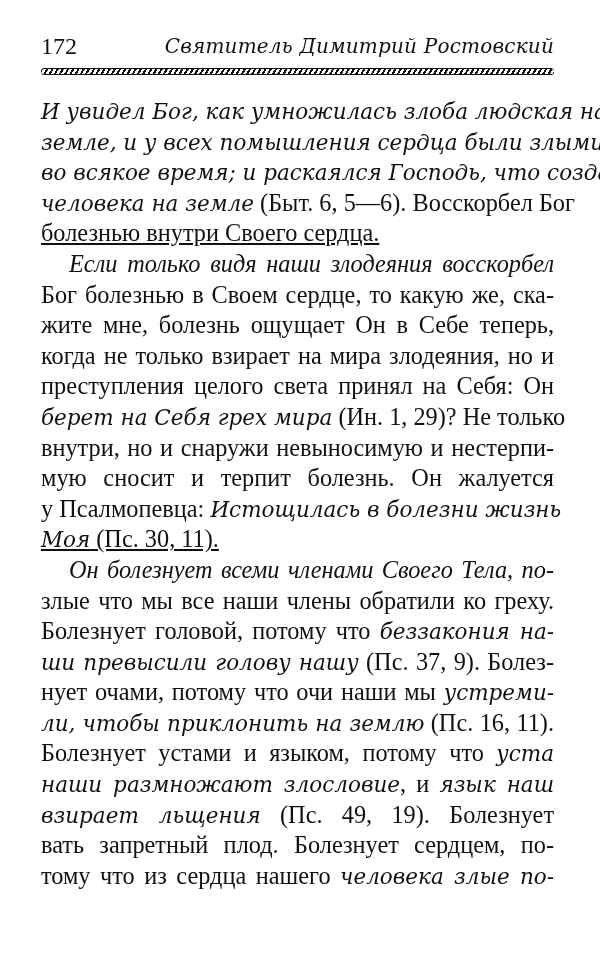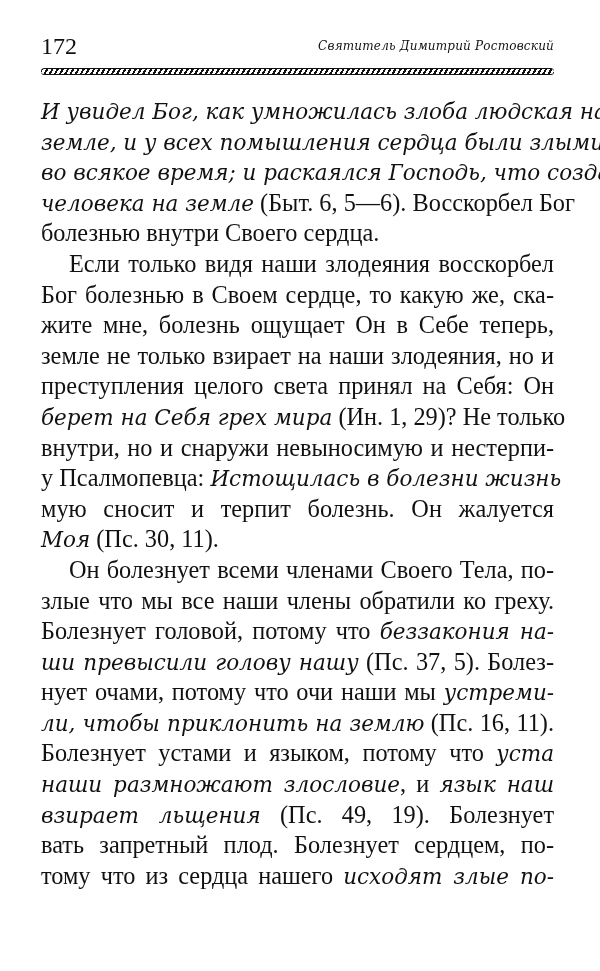--- a/index.html
+++ b/index.html
@@ -1,61 +1,61 @@
 <!DOCTYPE html>
 <html><head>
 <meta charset="utf-8">
 <style>
   html, body { margin: 0; padding: 0; background: #ffffff; }
   body { width: 600px; height: 971px; overflow: hidden; position: relative; color: #111; }
   .page { position: absolute; left: 0; top: 12px; width: 600px; height: 971px; background: #fff; }
   .header { position: absolute; left: 41px; top: 18px; width: 513px; height: 32px; }
   .page-num { position: absolute; left: 0; top: 0; font-family: "Liberation Serif", serif; font-size: 24px; line-height: 32px; }
-  .running-title { position: absolute; right: 0; top: 0; font-family: "DejaVu Serif", serif; font-style: italic; font-size: 12px; line-height: 32px; letter-spacing: 0.2px; }
+  .running-title { position: absolute; right: 0; top: 0; font-family: "DejaVu Serif", serif; font-style: italic; font-size: 20px; line-height: 32px; letter-spacing: 0.2px; }
   .rope { position: absolute; left: 41px; top: 56px; width: 513px; height: 7px;
     background:
       repeating-linear-gradient(120deg, #111 0px, #111 2px, #fff 2px, #fff 4.5px);
     border-top: 1.2px solid #111; border-bottom: 1.2px solid #111; border-radius: 4px; box-sizing: border-box; }
   .body-text { position: absolute; left: 41px; top: 84px; width: 513px;
     font-family: "Liberation Serif", serif; font-size: 24.3px; line-height: 30.6px; text-align: justify; }
   .line { display: block; text-align: justify; text-align-last: justify; white-space: nowrap; height: 30.6px; }
-  .line.last { text-align-last: left; }
-  .indent { padding-left: 28px; }
+  .line.last { text-align-last: left; text-decoration: underline; }
+  .indent { padding-left: 28px; font-style: italic; }
   .it { font-style: italic; font-family: "DejaVu Serif", serif; font-size: 21.5px; }
 </style>
 </head>
 <body>
 
 <div class="page">
   <div class="header">
     <span class="page-num">172</span>
     <span class="running-title">Святитель Димитрий Ростовский</span>
   </div>
   <div class="rope"></div>
   <div class="body-text" id="body">
       <span class="line"><span class="it">И увидел Бог, как умножилась злоба людская на</span></span>
       <span class="line"><span class="it">земле, и у всех помышления сердца были злыми</span></span>
       <span class="line"><span class="it">во всякое время; и раскаялся Господь, что создал</span></span>
       <span class="line"><span class="it">человека на земле</span><span> (Быт. 6, 5—6). Восскорбел Бог</span></span>
       <span class="line last"><span>болезнью внутри Своего сердца.</span></span>
       <span class="line indent"><span>Если только видя наши злодеяния восскорбел</span></span>
       <span class="line"><span>Бог болезнью в Своем сердце, то какую же, ска-</span></span>
       <span class="line"><span>жите мне, болезнь ощущает Он в Себе теперь,</span></span>
-      <span class="line"><span>земле не только взирает на наши злодеяния, но и</span></span>
+      <span class="line"><span>когда не только взирает на мира злодеяния, но и</span></span>
       <span class="line"><span>преступления целого света принял на Себя: Он</span></span>
       <span class="line"><span class="it">берет на Себя грех мира</span><span> (Ин. 1, 29)? Не только</span></span>
       <span class="line"><span>внутри, но и снаружи невыносимую и нестерпи-</span></span>
+      <span class="line"><span>мую сносит и терпит болезнь. Он жалуется</span></span>
       <span class="line"><span>у Псалмопевца: </span><span class="it">Истощилась в болезни жизнь</span></span>
-      <span class="line"><span>мую сносит и терпит болезнь. Он жалуется</span></span>
       <span class="line last"><span class="it">Моя</span><span> (Пс. 30, 11).</span></span>
       <span class="line indent"><span>Он болезнует всеми членами Своего Тела, по-</span></span>
       <span class="line"><span>злые что мы все наши члены обратили ко греху.</span></span>
       <span class="line"><span>Болезнует головой, потому что </span><span class="it">беззакония на-</span></span>
-      <span class="line"><span class="it">ши превысили голову нашу</span><span> (Пс. 37, 5). Болез-</span></span>
+      <span class="line"><span class="it">ши превысили голову нашу</span><span> (Пс. 37, 9). Болез-</span></span>
       <span class="line"><span>нует очами, потому что очи наши мы </span><span class="it">устреми-</span></span>
       <span class="line"><span class="it">ли, чтобы приклонить на землю</span><span> (Пс. 16, 11).</span></span>
       <span class="line"><span>Болезнует устами и языком, потому что </span><span class="it">уста</span></span>
       <span class="line"><span class="it">наши размножают злословие</span><span>, и </span><span class="it">язык наш</span></span>
       <span class="line"><span class="it">взирает льщения</span><span> (Пс. 49, 19). Болезнует</span></span>
       <span class="line"><span>вать запретный плод. Болезнует сердцем, по-</span></span>
-      <span class="line"><span>тому что из сердца нашего </span><span class="it">исходят злые по-</span></span>
+      <span class="line"><span>тому что из сердца нашего </span><span class="it">человека злые по-</span></span>
     </div>
 </div>
 
 </body></html>

